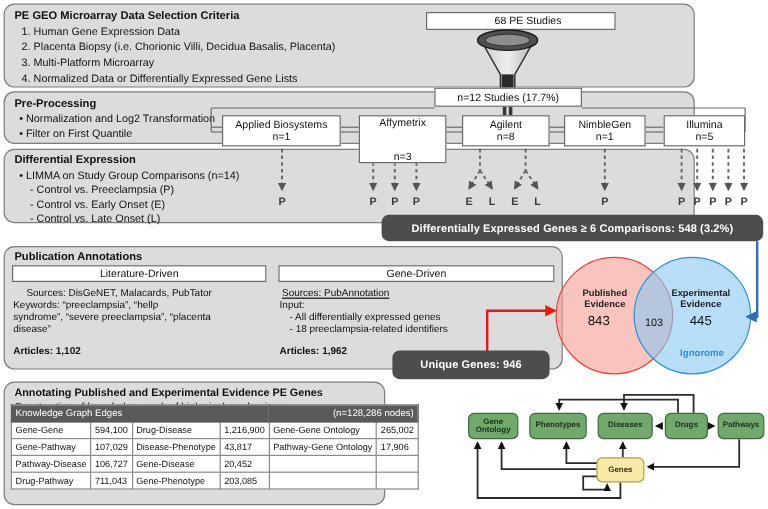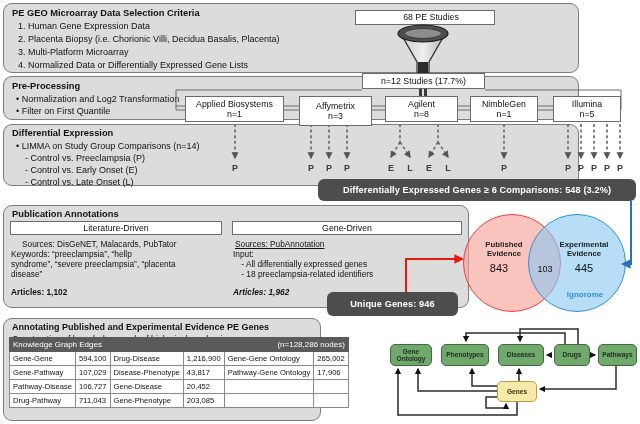--- a/index.html
+++ b/index.html
@@ -95,41 +95,41 @@
     <div class="panel-line" style="position:absolute;left:7px;top:63px;font-size:8.3px;">disease”</div>
     <div class="panel-line" style="position:absolute;left:7px;top:81px;font-size:8.3px;font-weight:bold;">Articles: 1,102</div>
 
     <div class="wbox plain" style="left:228px;top:15px;width:230px;height:14px;">
       <span>Gene-Driven</span>
     </div>
     <div class="panel-line" style="position:absolute;left:231px;top:33px;font-size:8.3px;text-decoration:underline;">Sources: PubAnnotation</div>
     <div class="panel-line" style="position:absolute;left:229px;top:43px;font-size:8.3px;">Input:</div>
     <div class="panel-line" style="position:absolute;left:229px;top:53px;font-size:8.3px;"> - All differentially expressed genes</div>
     <div class="panel-line" style="position:absolute;left:229px;top:63px;font-size:8.3px;"> - 18 preeclampsia-related identifiers</div>
-    <div class="panel-line" style="position:absolute;left:229px;top:81px;font-size:8.3px;font-weight:bold;font-style:italic;">Articles: 1,962</div>
+    <div class="panel-line" style="position:absolute;left:229px;top:81px;font-size:8.3px;font-weight:bold;">Articles: 1,962</div>
   </div>
 
   <div class="panel" style="left:3px;top:318px;width:318px;height:103px;">
     <div class="panel-title" style="position:absolute;left:8px;top:3px;font-size:9px;">Annotating Published and Experimental Evidence PE Genes</div>
     <div class="panel-line" style="position:absolute;left:8px;top:15px;font-size:8.7px;">Construction of knowledge graph of biological mechanisms</div>
   </div>
 
-  <div class="wbox plain" style="left:355px;top:10px;width:140px;height:15px;padding-left:12px;">
+  <div class="wbox plain" style="left:355px;top:10px;width:158px;height:15px;padding-left:12px;">
     <span>68 PE Studies</span>
   </div>
 
   <div class="wbox plain" style="left:362px;top:73px;width:123px;height:16px;z-index:6;">
     <span>n=12 Studies (17.7%)</span>
   </div>
 
   <div class="wbox plain" style="left:185px;top:96px;width:99px;height:26px;z-index:5;">
     <span>Applied Biosystems</span>
     <span>n=1</span>
   </div>
-  <div class="wbox plain" style="left:299px;top:96px;width:73px;height:30px;z-index:5;">
+  <div class="wbox plain" style="left:299px;top:96px;width:73px;height:40px;z-index:5;justify-content:space-between;">
     <span>Affymetrix</span>
     <span>n=3</span>
   </div>
   <div class="wbox plain" style="left:385px;top:96px;width:73px;height:26px;z-index:5;">
     <span>Agilent</span>
     <span>n=8</span>
   </div>
   <div class="wbox plain" style="left:470px;top:96px;width:68px;height:26px;z-index:5;">
     <span>NimbleGen</span>
     <span>n=1</span>

